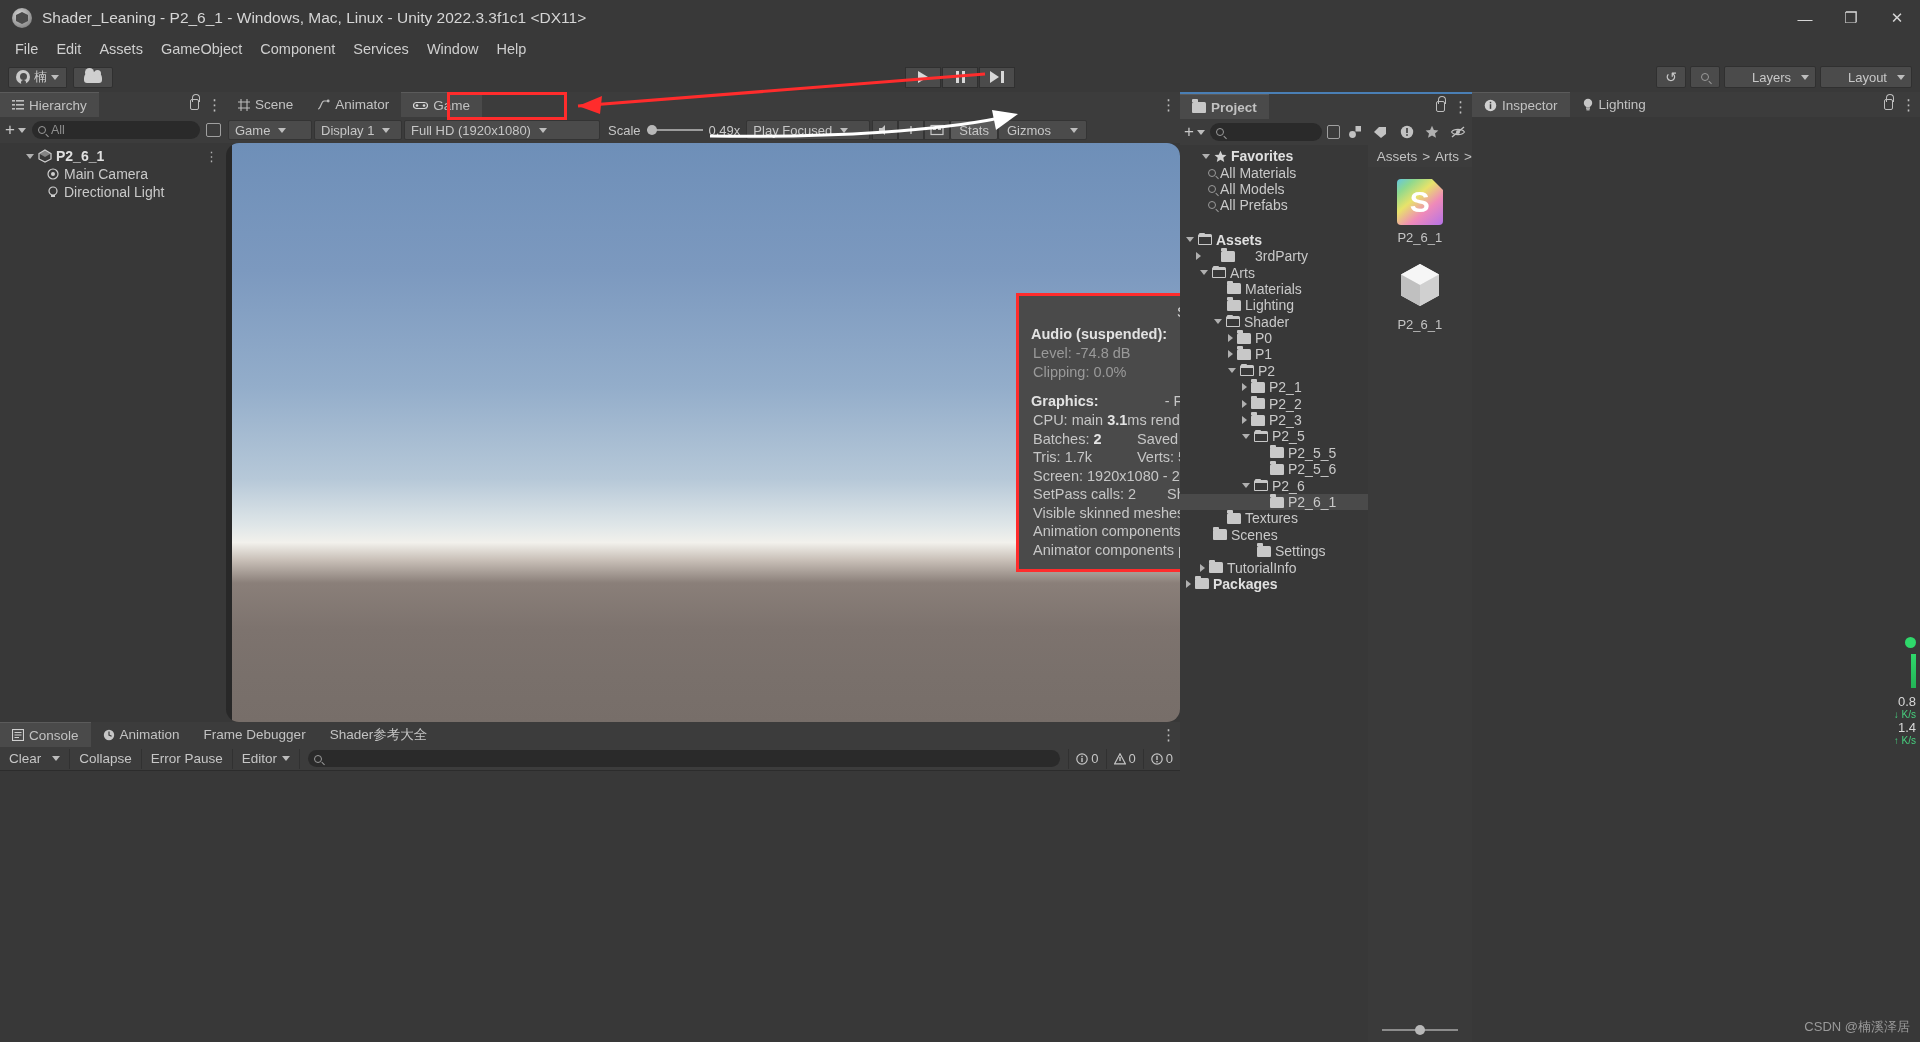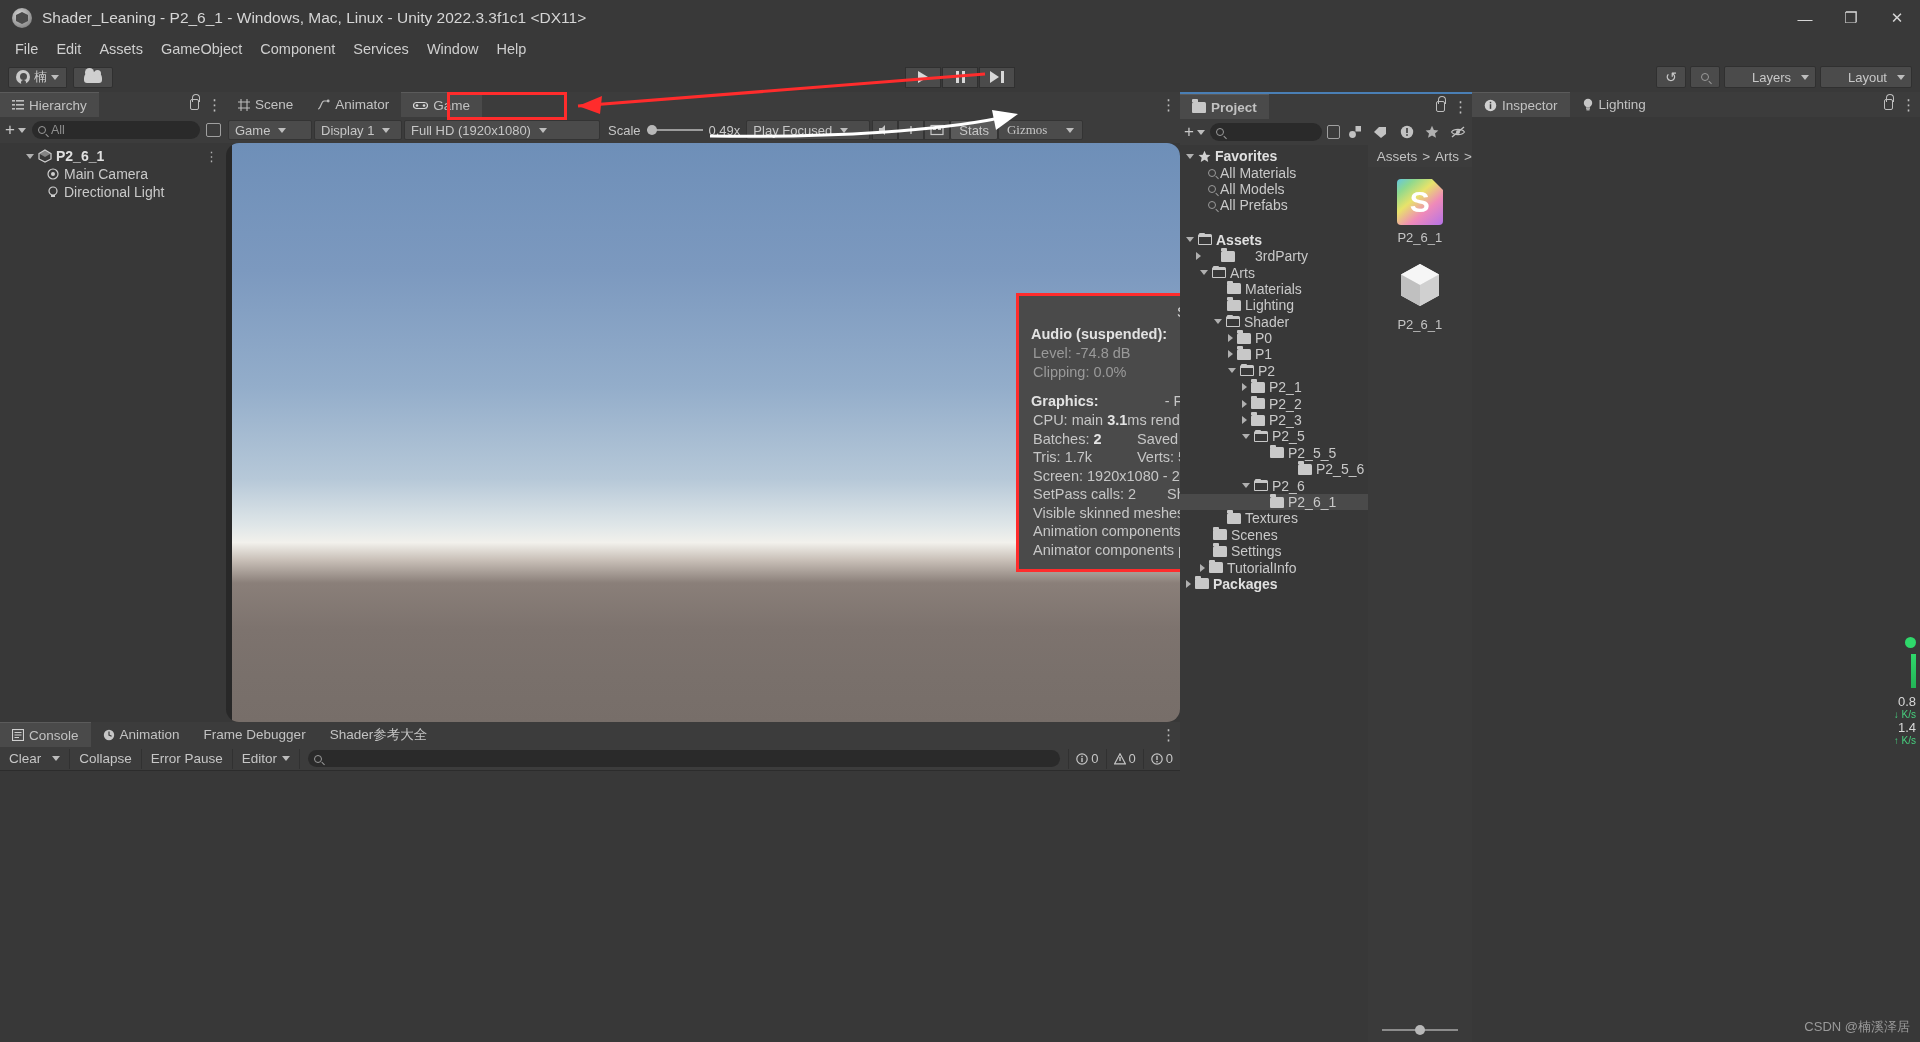--- a/index.html
+++ b/index.html
@@ -427,21 +427,21 @@
       <div class="gv-iconbtn">
         <svg width="14" height="12" viewBox="0 0 14 12">
             <rect x="1" y="1.5" width="12" height="9" fill="none" stroke="#c6c6c6" stroke-width="1.2"></rect>
             <rect x="3" y="4" width="3" height="2" fill="#c6c6c6"></rect>
             <rect x="8" y="4" width="3" height="2" fill="#c6c6c6"></rect>
           </svg>
       </div>
       <div class="gv-toggle on">
         <span>Stats</span>
       </div>
-      <div class="gv-toggle" style="gap:19px;font-family:Liberation Serif, serif;">
+      <div class="gv-toggle" style="gap:19px;">
         <span>Gizmos</span>
         <span class="caret-dn"></span>
       </div>
     </div>
 
     <div class="game-canvas">
       <div class="sky"></div>
 
       <div class="stats-panel">
         <div class="stats-title">Statistics</div>
@@ -609,21 +609,21 @@
             <path d="M1.5 7 C4 3.5 12 3.5 14.5 7 C12 10.5 4 10.5 1.5 7 Z" fill="none" stroke="#c2c2c2" stroke-width="1.1"></path>
             <circle cx="8" cy="7" r="2" fill="#c2c2c2"></circle>
             <path d="M2 12 L14 2" stroke="#c2c2c2" stroke-width="1.3"></path>
           </svg>
       </div>
     </div>
 
     <div class="pj-content">
       <div class="pj-tree">
 
-        <div class="pj-row bold" style="padding-left:6px;">
+        <div class="pj-row bold" style="padding-left:22px;">
           <span class="tw open"></span>
           <svg width="13" height="13" viewBox="0 0 14 14">
               <polygon points="7,0.8 8.9,5 13.4,5.4 10,8.4 11,12.8 7,10.5 3,12.8 4,8.4 0.6,5.4 5.1,5" fill="#d2d2d2"></polygon>
             </svg>
           <span>Favorites</span>
         </div>
         <div class="pj-row" style="padding-left:28px;">
           <span class="mag"></span>
           <span>All Materials</span>
         </div>
@@ -697,42 +697,42 @@
         </div>
         <div class="pj-row" style="padding-left:62px;">
           <span class="tw open"></span>
           <span class="folder open"></span>
           <span>P2_5</span>
         </div>
         <div class="pj-row" style="padding-left:90px;">
           <span class="folder"></span>
           <span>P2_5_5</span>
         </div>
-        <div class="pj-row" style="padding-left:118px;">
+        <div class="pj-row" style="padding-left:90px;">
           <span class="folder"></span>
           <span>P2_5_6</span>
         </div>
         <div class="pj-row" style="padding-left:62px;">
           <span class="tw open"></span>
           <span class="folder open"></span>
           <span>P2_6</span>
         </div>
         <div class="pj-row sel" style="padding-left:90px;">
           <span class="folder"></span>
           <span>P2_6_1</span>
         </div>
         <div class="pj-row" style="padding-left:47px;">
           <span class="folder"></span>
           <span>Textures</span>
         </div>
         <div class="pj-row" style="padding-left:33px;">
           <span class="folder"></span>
           <span>Scenes</span>
         </div>
-        <div class="pj-row" style="padding-left:33px;">
+        <div class="pj-row" style="padding-left:33px;margin-left:44px;">
           <span class="folder"></span>
           <span>Settings</span>
         </div>
         <div class="pj-row" style="padding-left:20px;">
           <span class="tw"></span>
           <span class="folder"></span>
           <span>TutorialInfo</span>
         </div>
         <div class="pj-row bold" style="padding-left:6px;">
           <span class="tw"></span>

